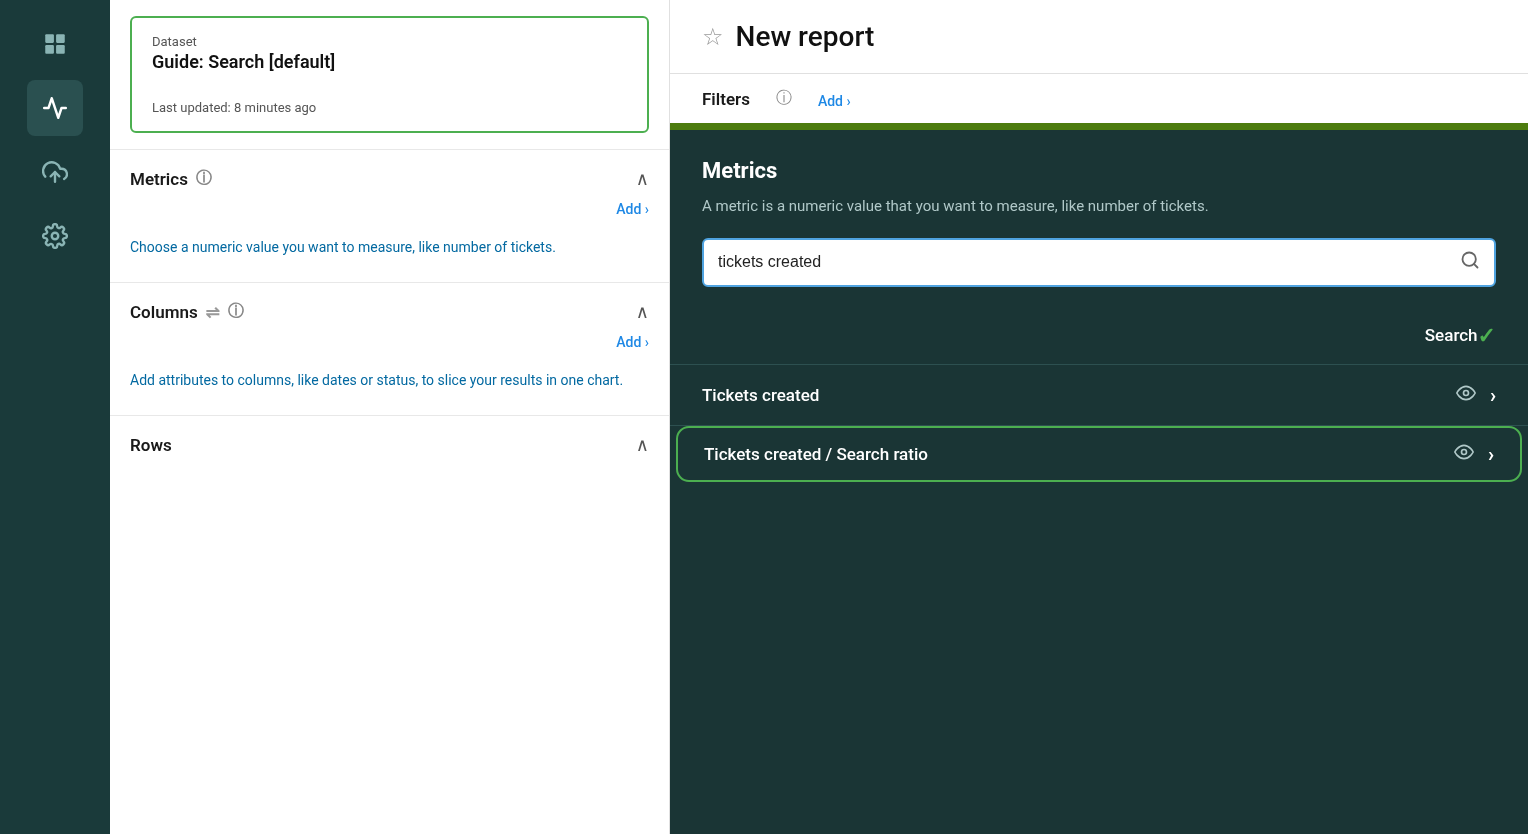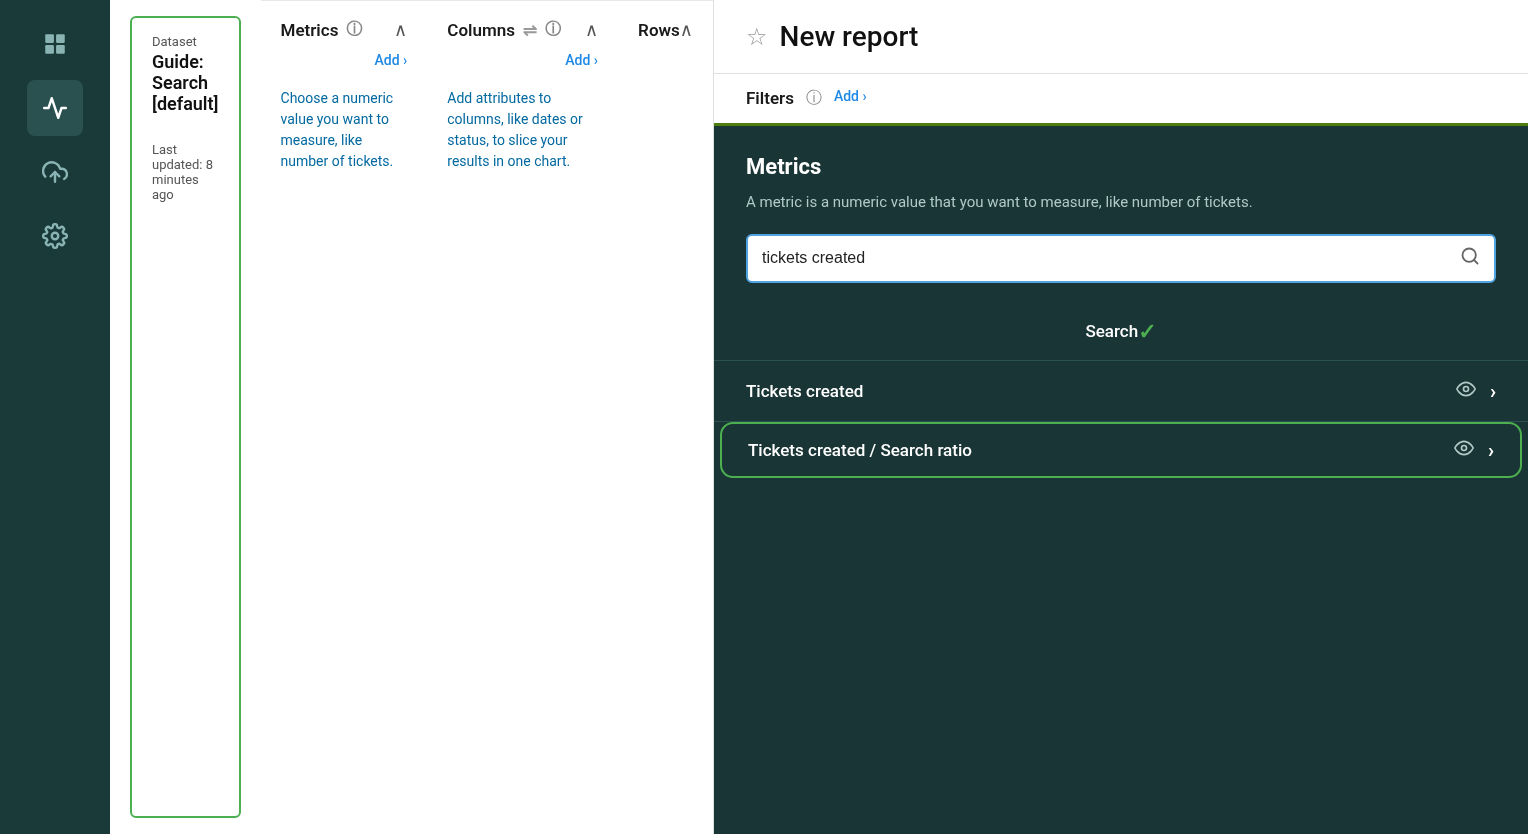--- a/index.html
+++ b/index.html
@@ -27,26 +27,26 @@
       color: #8ab4b4;
       font-size: 22px;
     }
     .sidebar-icon.active {
       background: #2a5050;
       color: #ffffff;
     }
 
     
     .left-panel {
-      width: 604px;
+      width: 560px;
       flex-shrink: 0;
       background: #ffffff;
       border-right: 1px solid #e0e0e0;
       display: flex;
-      flex-direction: row;
+      flex-direction: column;
     }
 
     
     .dataset-header {
       padding: 16px 20px;
       border: 2.5px solid #4caf50;
       border-radius: 6px;
       margin: 16px 20px;
       cursor: pointer;
     }
@@ -132,24 +132,24 @@
     }
     .star-icon {
       font-size: 24px;
       color: #999;
       cursor: pointer;
     }
 
     
     .filters-bar {
       padding: 14px 32px;
-      border-bottom: 3px solid #4d7c0f;
-      display: flex;
-      align-items: flex-start;
-      gap: 12px;
+      border-bottom: 7px solid #4d7c0f;
+      display: flex;
+      align-items: flex-end;
+      gap: 26px;
     }
     .filters-label {
       font-size: 17px;
       font-weight: 600;
       color: #1a1a1a;
     }
     .filters-add {
       color: #1e88e5;
       font-size: 14px;
       font-weight: 500;
@@ -205,21 +205,21 @@
     }
     .search-box .search-icon {
       color: #666;
       font-size: 20px;
     }
 
     
     .search-section-row {
       display: flex;
       align-items: center;
-      justify-content: center;
+      justify-content: flex-end;
       padding: 16px 32px;
       border-bottom: 1px solid #2d5050;
     }
     .search-section-label {
       font-size: 17px;
       color: #fff;
       font-weight: 500;
     }
     .chevron-down {
       color: #4caf50;

